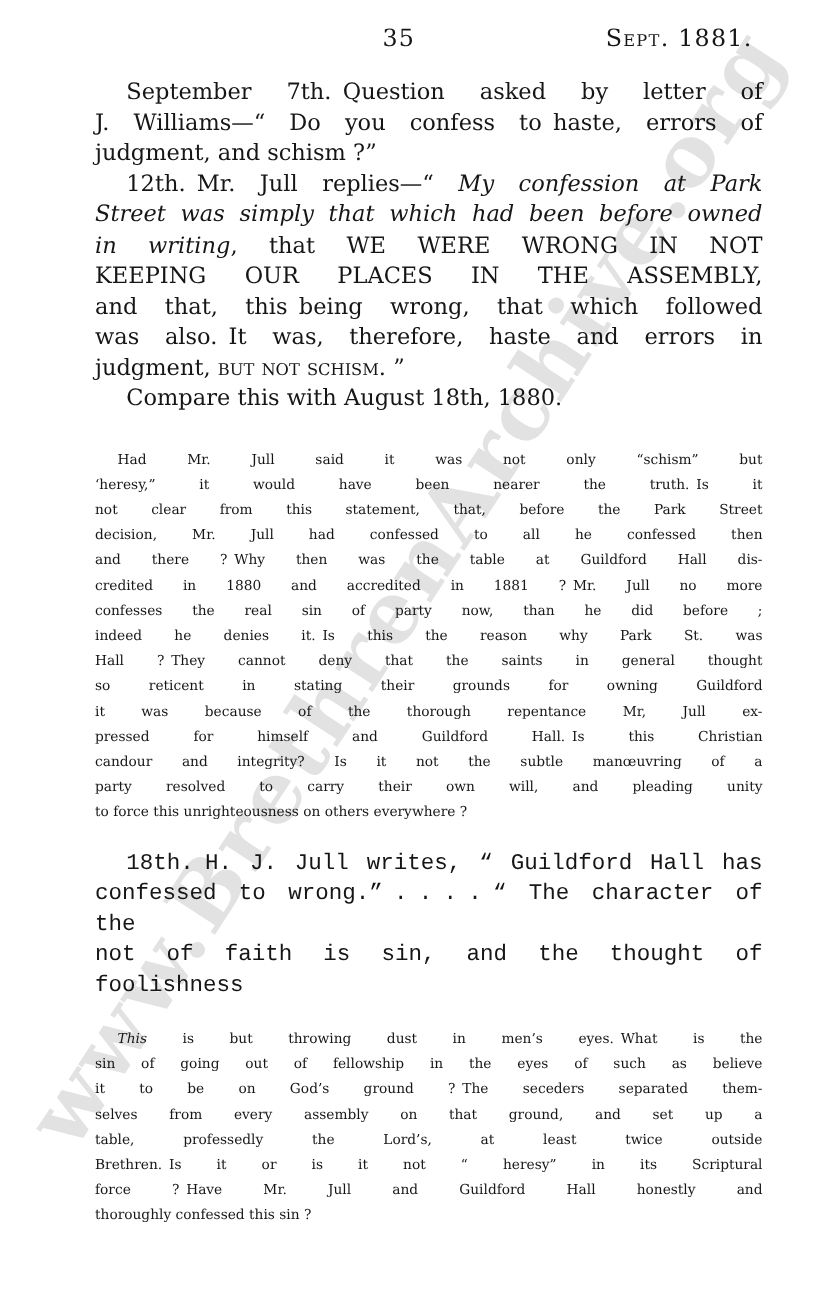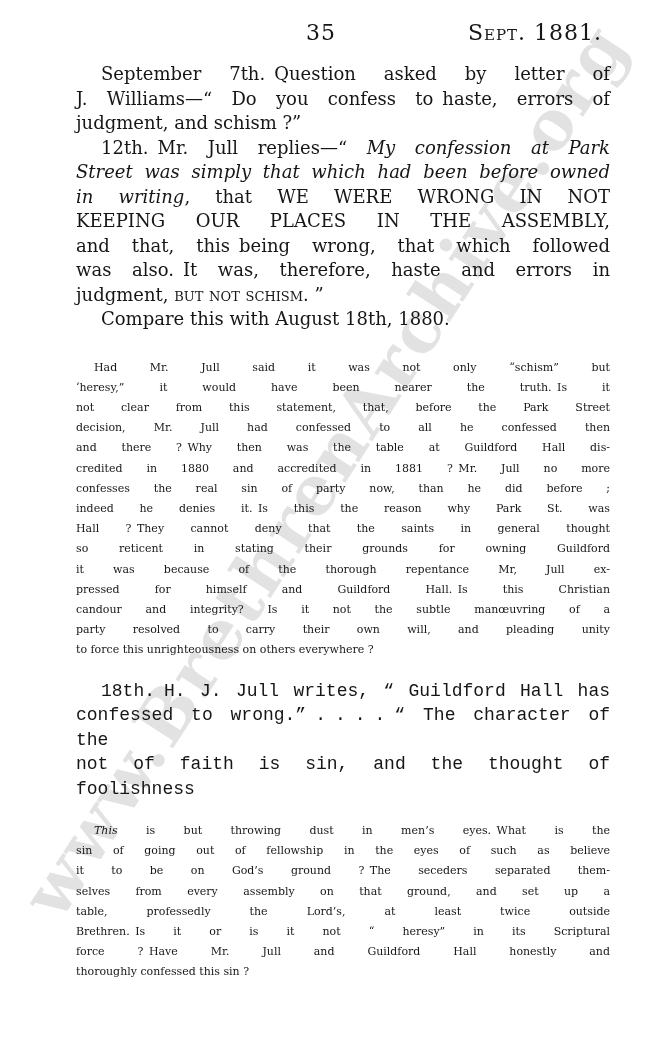--- a/index.html
+++ b/index.html
@@ -26,21 +26,21 @@
     letter-spacing: 3px;
     color: #e2e2e2;
     white-space: nowrap;
     z-index: 0;
     user-select: none;
   }
   .header {
     position: absolute;
     top: 20px; left: 0; right: 0;
     height: 26px;
-    font-size: 22px;
+    font-size: 19px;
     z-index: 1;
   }
   .page-number {
     position: absolute;
     left: 306px; top: 0;
     letter-spacing: 1px;
   }
   .header-date {
     position: absolute;
     right: 48px; top: 0;

